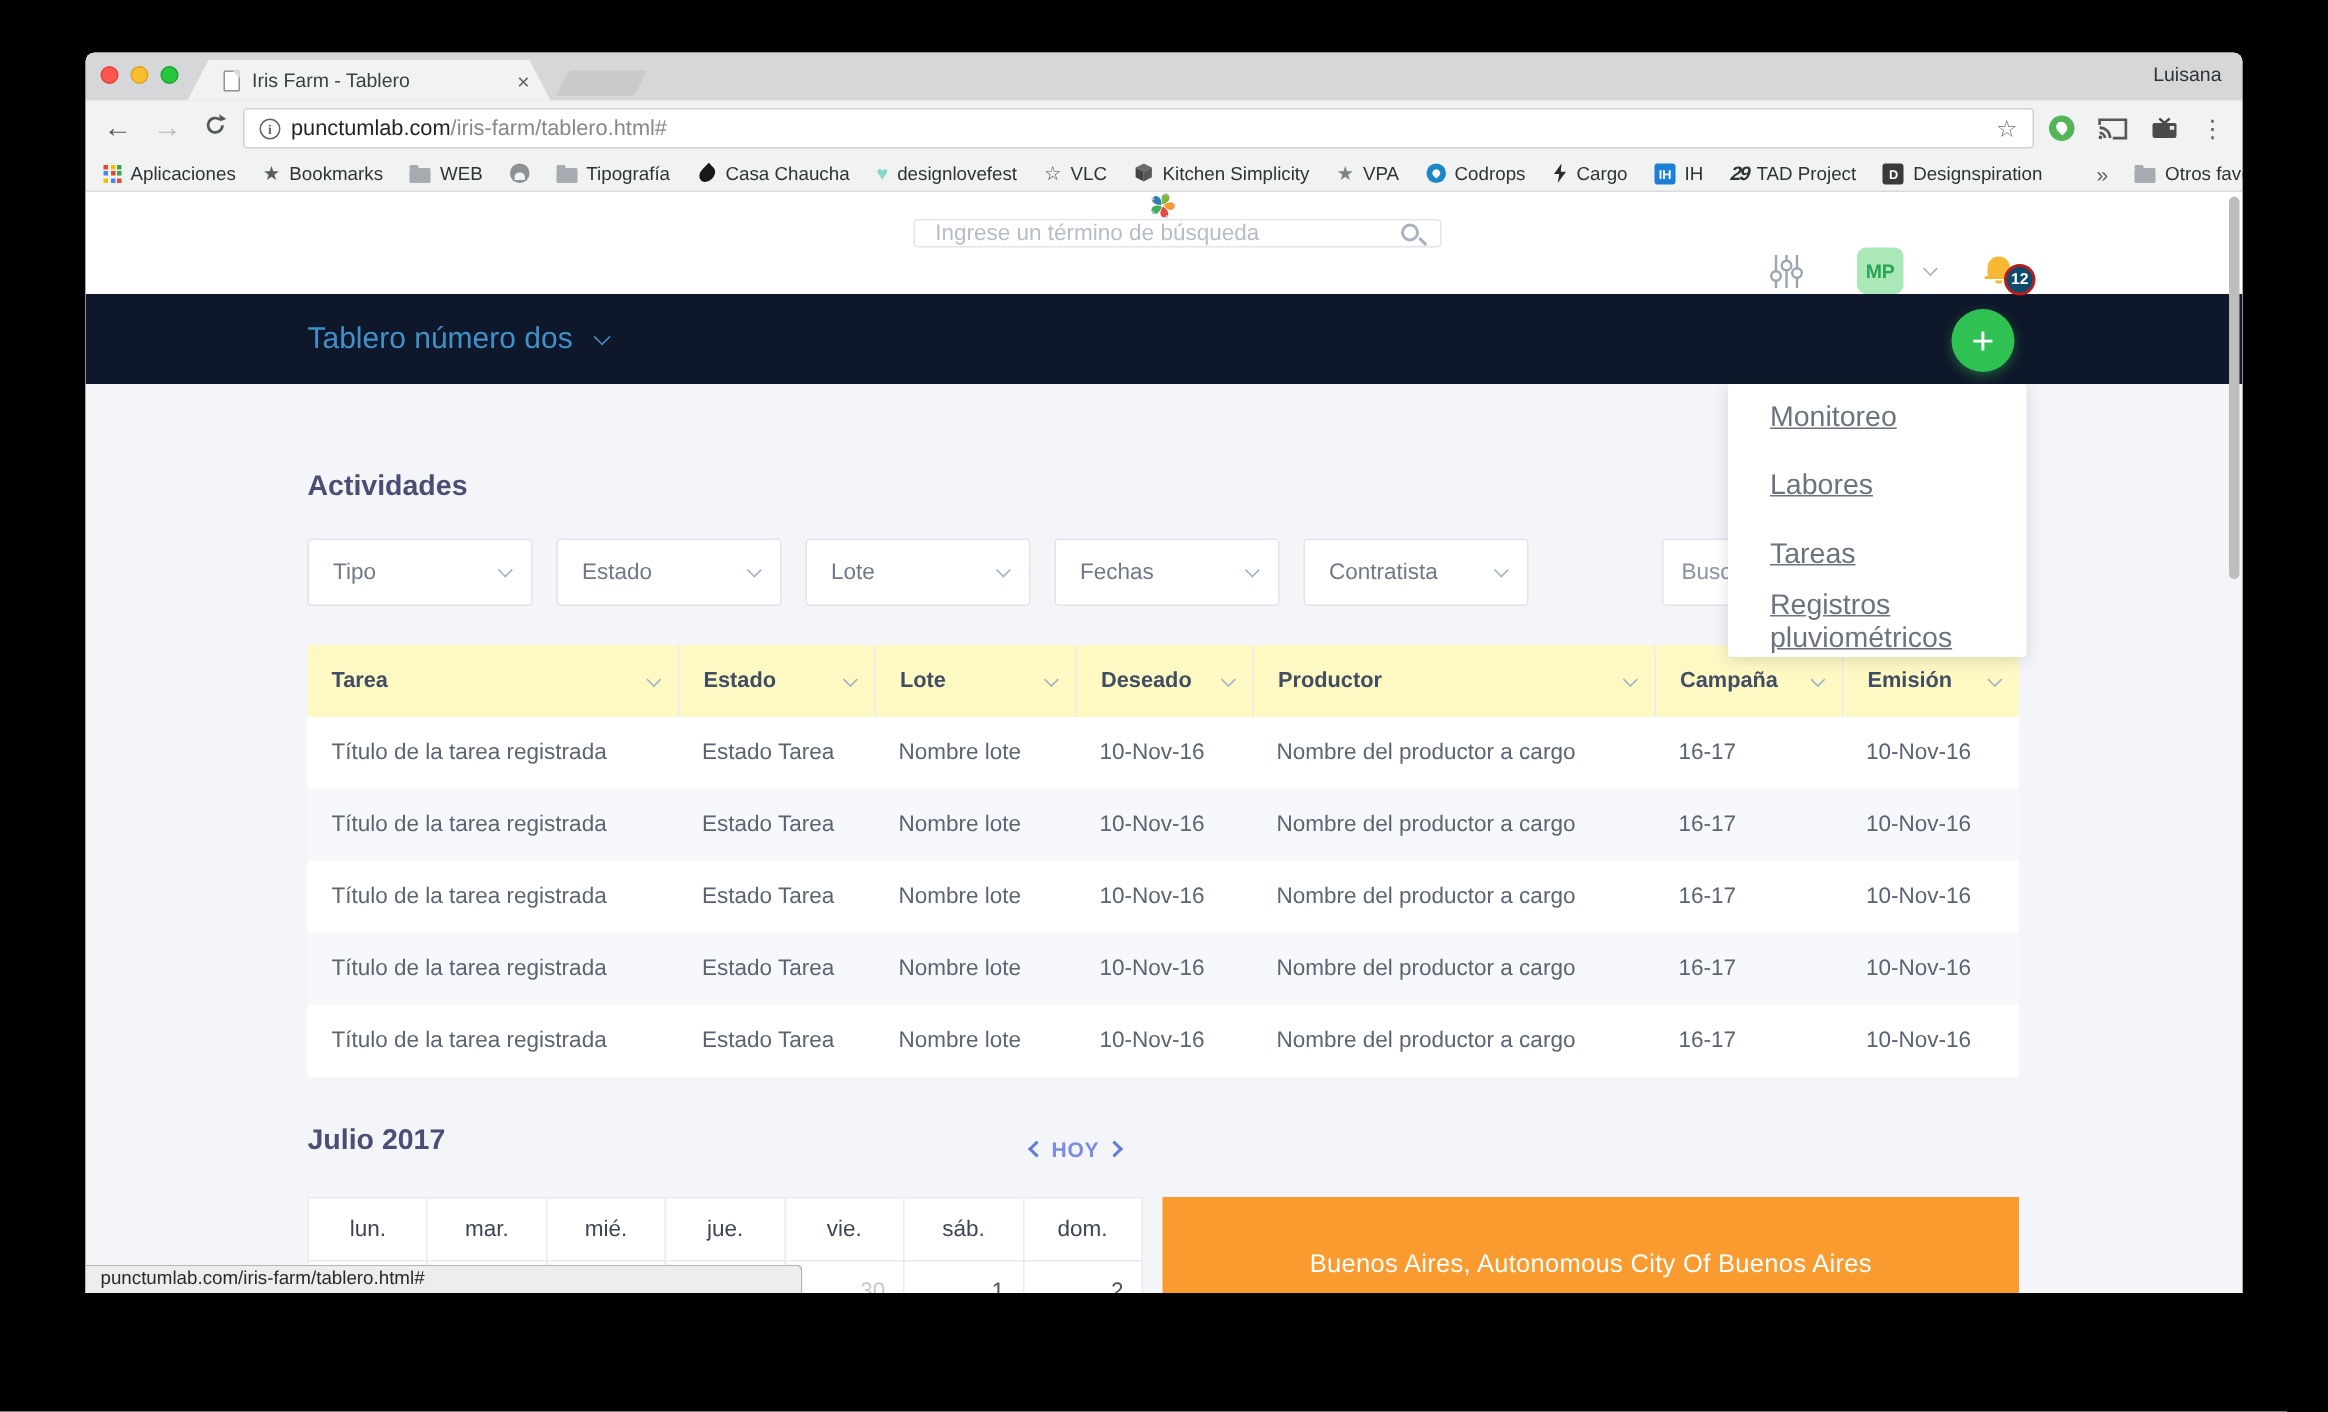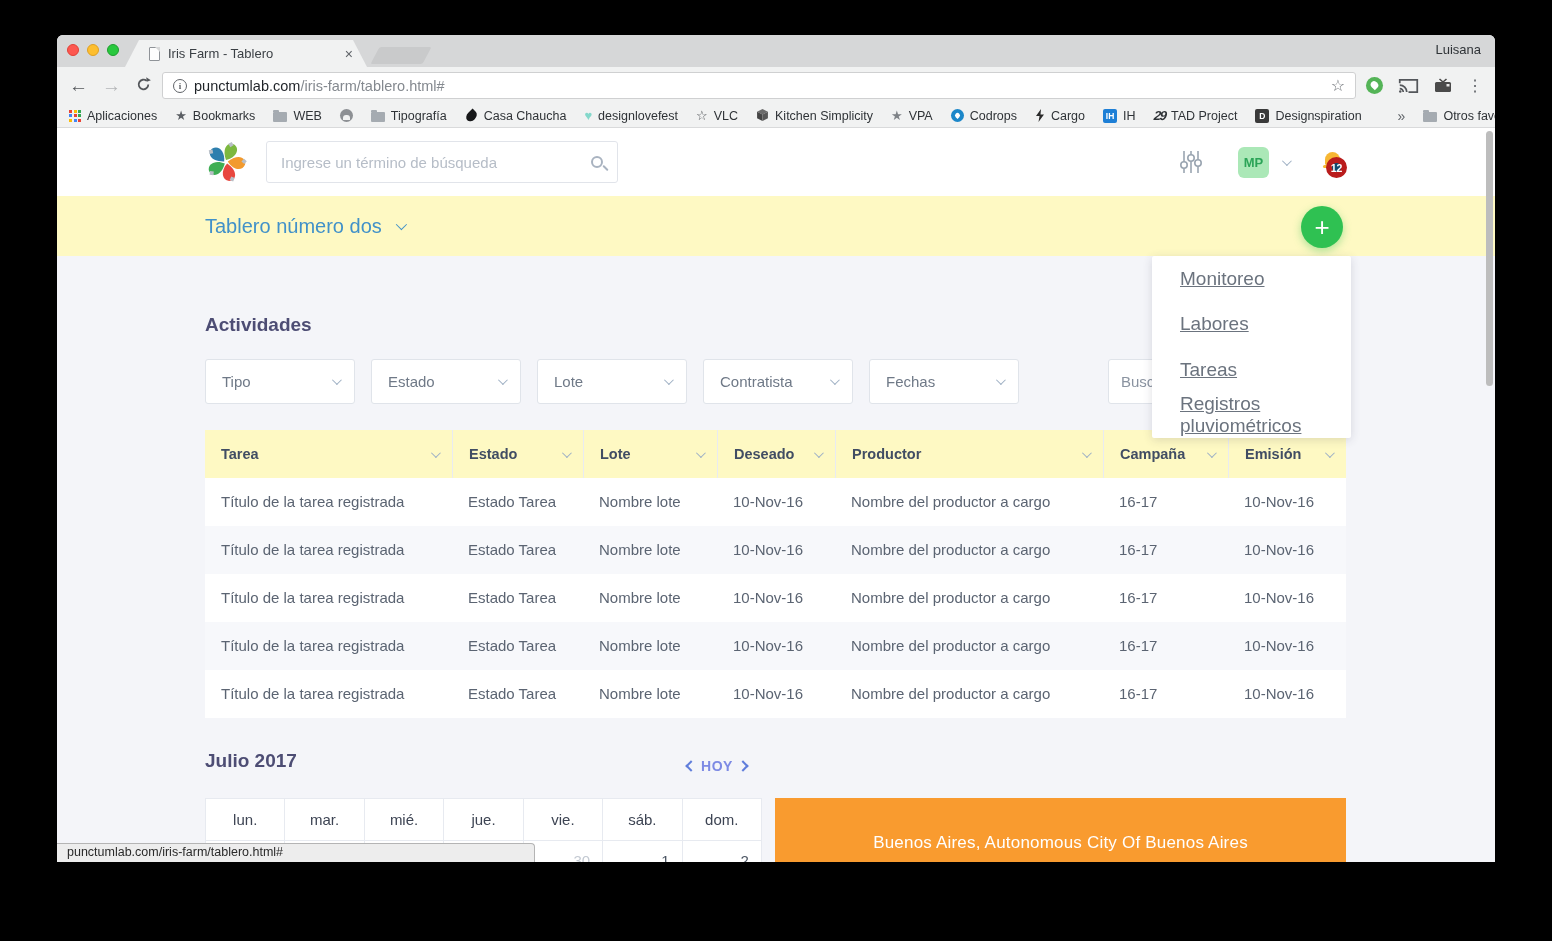--- a/index.html
+++ b/index.html
@@ -63,42 +63,42 @@
   .ic-heart { font-size:13px; color:#84d8cb; line-height:1; }
   .ic-codrops { width:13px; height:13px; border-radius:50%; background:#1c87c9; position:relative; }
   .ic-codrops i { position:absolute; left:4px; top:3.5px; width:5px; height:5px; background:#fff; border-radius:50% 50% 50% 0; transform:rotate(-45deg); }
   .ic-sq { width:14px; height:14px; border-radius:2px; color:#fff; font-size:8.5px; font-weight:bold;
            display:flex; align-items:center; justify-content:center; }
   .ic-sq.blue { background:#1d7fd6; } .ic-sq.dark { background:#3a3a3a; }
   .ic-tad { font-size:13px; font-weight:bold; font-style:italic; letter-spacing:-1.5px; color:#2f3337; transform:skewX(-6deg); }
 
   
   .page { position:relative; height:734px; background:#fff; overflow:hidden; }
-  .app-header { height:68px; background:#fff; display:flex; align-items:center; padding:0 150px 0 148px; }
+  .app-header { height:68px; background:#fff; display:flex; align-items:center; padding:0 150px 0 148px;flex-direction:column; }
   .search-box { margin-left:19px; width:352px; height:42px; border:1px solid #e1e4ea; border-radius:3px;
                 display:flex; align-items:center; padding:0 14px; background:#fff; }
   .search-box input { flex:1; border:none; outline:none; font-size:15px; color:#5b6472;
                       font-family:"Liberation Sans",sans-serif; }
   .search-box input::placeholder { color:#b6bdc7; }
   .ic-mag { width:12px; height:12px; border:2px solid #a9b3c0; border-radius:50%; position:relative; }
   .ic-mag::after { content:""; position:absolute; left:9px; top:9px; width:7px; height:2px; background:#a9b3c0; transform:rotate(45deg); border-radius:1px; }
   .hdr-right { margin-left:auto; display:flex; align-items:center; gap:34px; }
   .avatar-group { display:flex; align-items:center; gap:13px; }
   .avatar { width:31px; height:31px; border-radius:6px; background:#abe8b7; color:#2ba457;
             font-size:13px; font-weight:bold; display:flex; align-items:center; justify-content:center; }
   .chev { display:inline-block; width:7px; height:7px; border-right:1.6px solid #9fb0c4; border-bottom:1.6px solid #9fb0c4; transform:rotate(45deg) translateY(-2px); }
   .bell { position:relative; width:22px; height:20px; }
   .bell-body { position:absolute; left:2px; top:0; width:15px; height:13px; background:#f7b733; border-radius:8px 8px 2px 2px; }
   .bell-lip { position:absolute; left:0; top:13px; width:19px; height:2.5px; background:#f7b733; border-radius:2px; }
   .bell-clapper { position:absolute; left:7px; top:16px; width:5px; height:2.5px; background:#f7b733; border-radius:0 0 3px 3px; }
-  .badge { position:absolute; left:3px; top:5px; width:21px; height:21px; border-radius:50%;
-           background:#0c4a6e; border:6px solid #b91c1c; color:#fff; font-size:10.5px; font-weight:bold;
+  .badge { position:absolute; left:13px; top:5px; width:21px; height:21px; border-radius:50%;
+           background:#0c4a6e; border:2px solid #b91c1c; color:#fff; font-size:10.5px; font-weight:bold;
            display:flex; align-items:center; justify-content:center; }
 
-  .board-row { height:60px; background:#fef9c3; display:flex; align-items:center; padding-left:148px; }
+  .board-row { height:60px; background:#0f172a; display:flex; align-items:center; padding-left:148px; }
   .board-title { font-size:20px; color:#4191c9; }
   .chev.blue { border-color:#4191c9; width:8px; height:8px; margin-left:14px; }
   .fab { position:absolute; left:1244px; top:78px; width:42px; height:42px; border-radius:50%;
          background:#2fc152; color:#fff; font-size:26px; font-weight:300; display:flex; align-items:center;
          justify-content:center; box-shadow:0 3px 8px rgba(47,193,82,.4); z-index:40; }
 
   .main { position:absolute; left:0; top:128px; width:1438px; height:606px; background:#f4f5f9; overflow:hidden; }
   .sec-title { position:absolute; left:148px; font-size:19px; font-weight:bold; color:#4d4d74; }
   #actividades-title { top:58px; }
   .filters { position:absolute; left:148px; top:103px; display:flex; gap:16px; }
@@ -375,25 +375,25 @@
           </div>
           <div class="filter-box">
             <span>Estado</span>
             <span class="chev"></span>
           </div>
           <div class="filter-box">
             <span>Lote</span>
             <span class="chev"></span>
           </div>
           <div class="filter-box">
+            <span>Fechas</span>
+            <span class="chev"></span>
+          </div>
+          <div class="filter-box">
             <span>Contratista</span>
-            <span class="chev"></span>
-          </div>
-          <div class="filter-box">
-            <span>Fechas</span>
             <span class="chev"></span>
           </div>
         </div>
       <input class="busca" placeholder="Buscar" style="">
 
       <div class="acttable">
         <div class="thead" id="thead">
             <div class="th c0">
               <span>Tarea</span>
               <span class="chev"></span>

